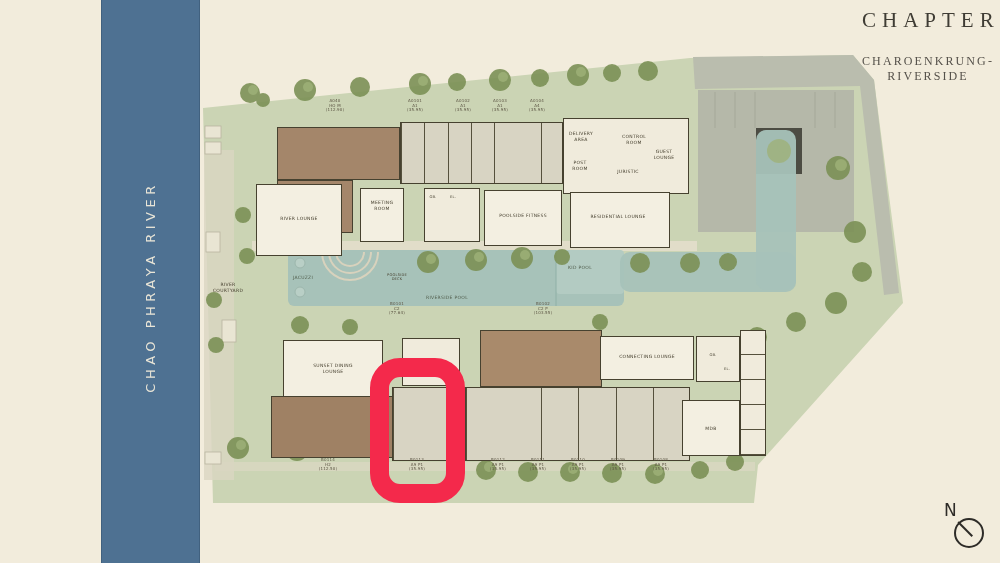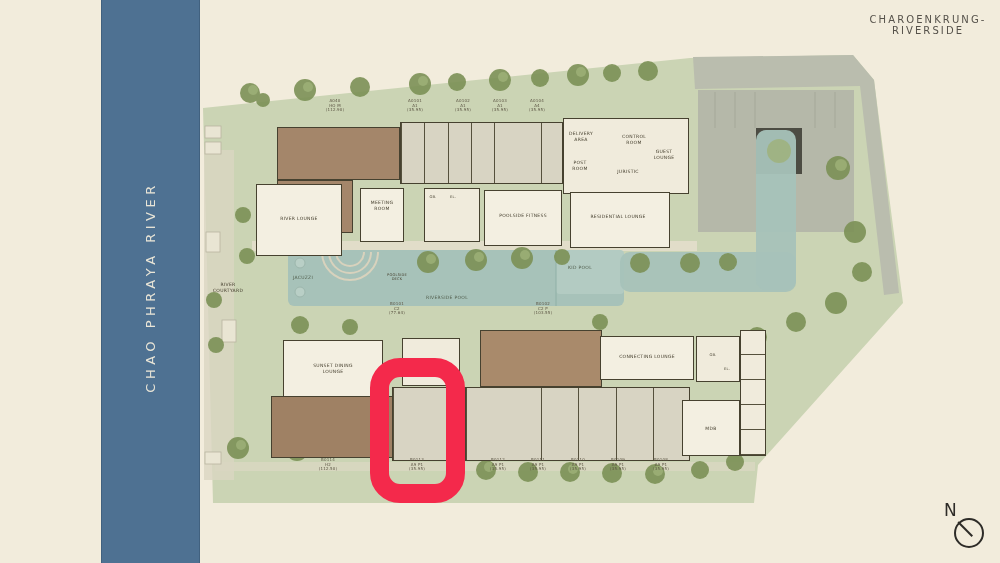--- a/index.html
+++ b/index.html
@@ -9,21 +9,21 @@
   svg{display:block;}
   
   .river-band{position:absolute;left:101px;top:0;width:97px;height:563px;
               background:#4e7192;border-left:1px solid #41617f;border-right:1px solid #41617f;}
   .river-text{position:absolute;left:48px;top:287px;transform:translate(-50%,-50%) rotate(-90deg);
               white-space:nowrap;letter-spacing:4.5px;font-size:13px;color:#e9e5d7;}
   
   .logo{position:absolute;left:862px;top:8px;width:132px;text-align:center;color:#3f3c34;}
   .logo-title{font-family:"Liberation Serif","DejaVu Serif",serif;font-size:21px;
               letter-spacing:6px;font-weight:400;}
-  .logo-sub{font-size:10px;letter-spacing:2.1px;color:#55514a;margin-top:6px;}
+  .logo-sub{font-size:12px;letter-spacing:2.1px;color:#55514a;margin-top:21px;font-family:Liberation Serif, serif;}
   
   .bld{position:absolute;box-sizing:border-box;border:1px solid #46412f;}
   .white{background:#f3efe1;}
   .amen{background:#f0ebdc;}
   .brownA{background:#a4866a;}
   .brownB{background:#9f8164;}
   .brownC{background:#a98a6b;}
   .units{background-color:#d8d4c3;}
   .div-v7{background-image:repeating-linear-gradient(90deg,#55503c 0,#55503c .9px,transparent .9px,transparent 23.3px);}
   .div-v6{background-image:repeating-linear-gradient(90deg,#55503c 0,#55503c .9px,transparent .9px,transparent 37.5px);}
@@ -287,20 +287,21 @@
       <span>(35.95)</span>
   </div>
 
   <div class="highlight"></div>
 
   <div class="river-band">
     <div class="river-text">CHAO PHRAYA RIVER</div>
   </div>
 
   <div class="logo">
+    <div class="logo-title">CHAPTER</div>
     <div class="logo-sub">CHAROENKRUNG-RIVERSIDE</div>
   </div>
 
   <div class="compass-n">N</div>
   <div class="compass-circle"></div>
   <div class="compass-needle"></div>
 
 </div>
 
 </body></html>

